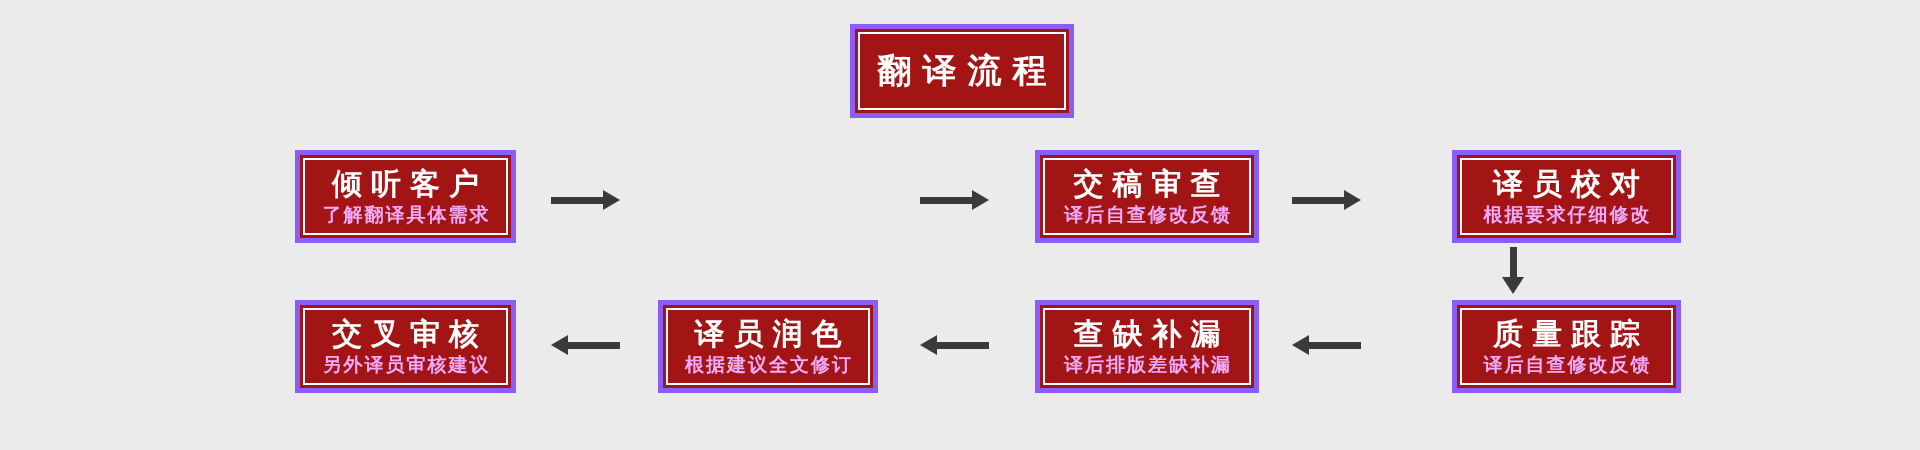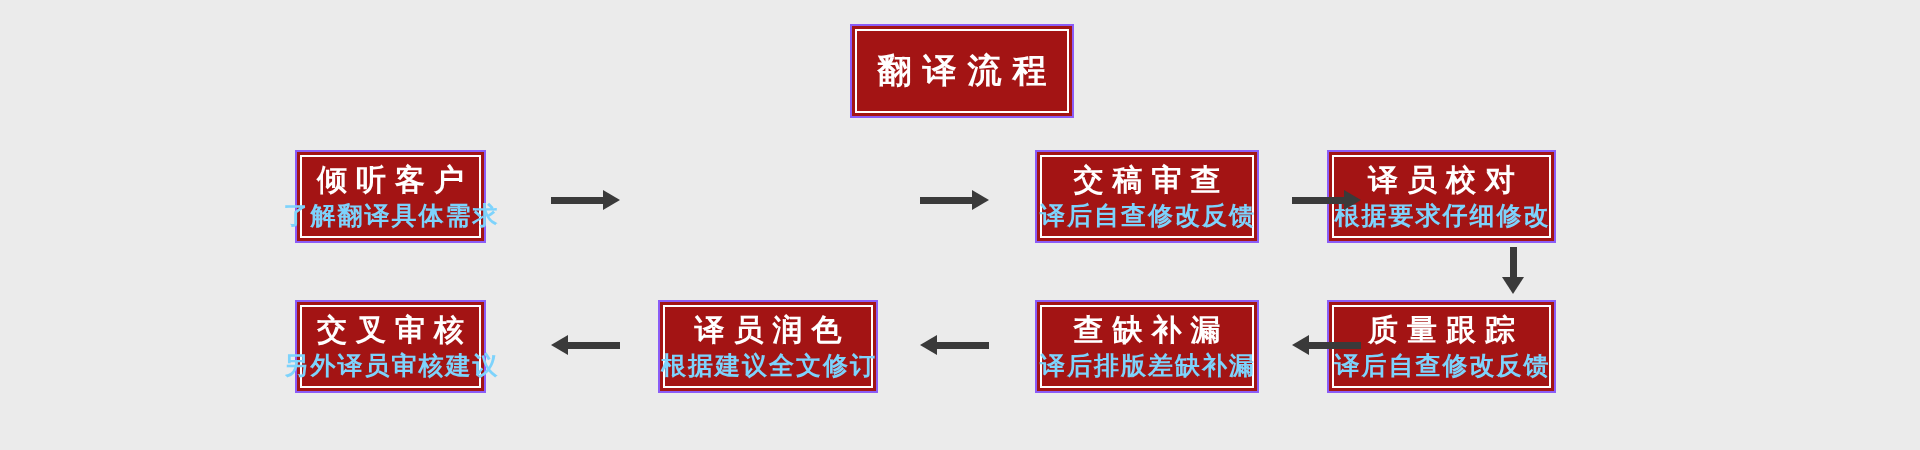--- a/index.html
+++ b/index.html
@@ -1,47 +1,47 @@
 <!DOCTYPE html>
 <html><head>
 <meta charset="utf-8">
 <style>
   * { margin:0; padding:0; box-sizing:border-box; }
   html,body { background:#EBEBEB; }
   body { font-family:"Liberation Sans","DejaVu Sans",sans-serif; }
   .canvas { position:relative; width:1920px; height:450px; background:#EBEBEB; overflow:hidden; }
 
-  .box { position:absolute; background:#A31414; border:2px solid #8b5cf6; padding:3px; }
+  .box { position:absolute; background:#A31414; border:5px solid #8b5cf6; padding:3px; }
   .box-inner {
     width:100%; height:100%;
     border:2px solid #FFFFFF;
     display:flex; flex-direction:column;
     align-items:center; justify-content:center;
     row-gap:4px;
   }
   .box-title {
     color:#FFFFFF; font-weight:bold; font-size:30px;
     letter-spacing:9px; margin-right:-9px;
     line-height:1.1; white-space:nowrap;
   }
   .box-sub {
-    color:#7dd3fc; font-weight:bold; font-size:25px;
+    color:#f0abfc; font-weight:bold; font-size:19px;
     letter-spacing:2px; margin-right:-2px;
     line-height:1.2; white-space:nowrap;
   }
   .title-box .box-title { font-size:34px; letter-spacing:11px; margin-right:-11px; }
 
   
   .title-box { left:850px; top:24px;  width:224px; height:94px; }
   .r1 { top:150px; height:93px; }
   .r2 { top:300px; height:93px;text-align:right; }
-  .c1 { left:295px;  width:191px; }
+  .c1 { left:295px;  width:221px; }
   .c2 { left:658px;  width:220px; }
   .c3 { left:1035px; width:224px; }
-  .c4 { left:1327px; width:229px; }
+  .c4 { left:1452px; width:229px; }
 
   
   .arrow { position:absolute; display:flex; align-items:center; }
   .shaft { background:#3A3A3A; }
   .arrow-h .shaft { width:52px; height:7px; }
   .head-right { width:0; height:0; border-top:10px solid transparent; border-bottom:10px solid transparent; border-left:17px solid #3A3A3A; }
   .head-left  { width:0; height:0; border-top:10px solid transparent; border-bottom:10px solid transparent; border-right:17px solid #3A3A3A; }
   .arrow-v { flex-direction:column; align-items:center; }
   .arrow-v .shaft { width:7px; height:30px; }
   .head-down { width:0; height:0; border-left:11px solid transparent; border-right:11px solid transparent; border-top:17px solid #3A3A3A; }

